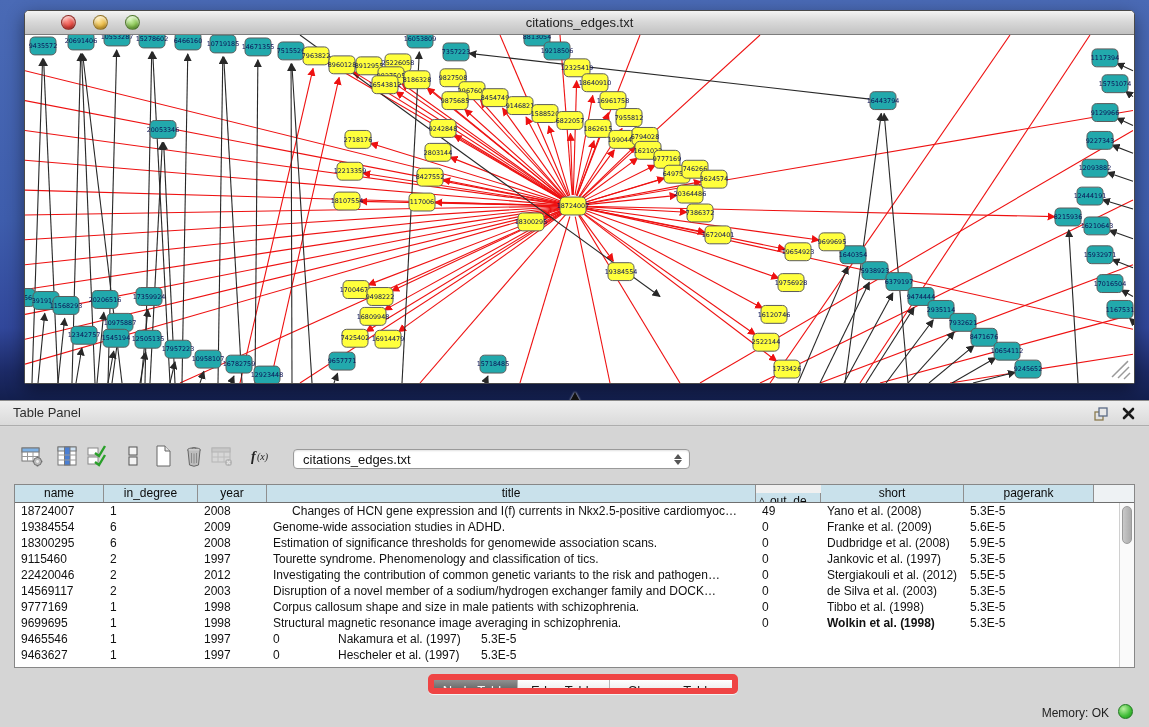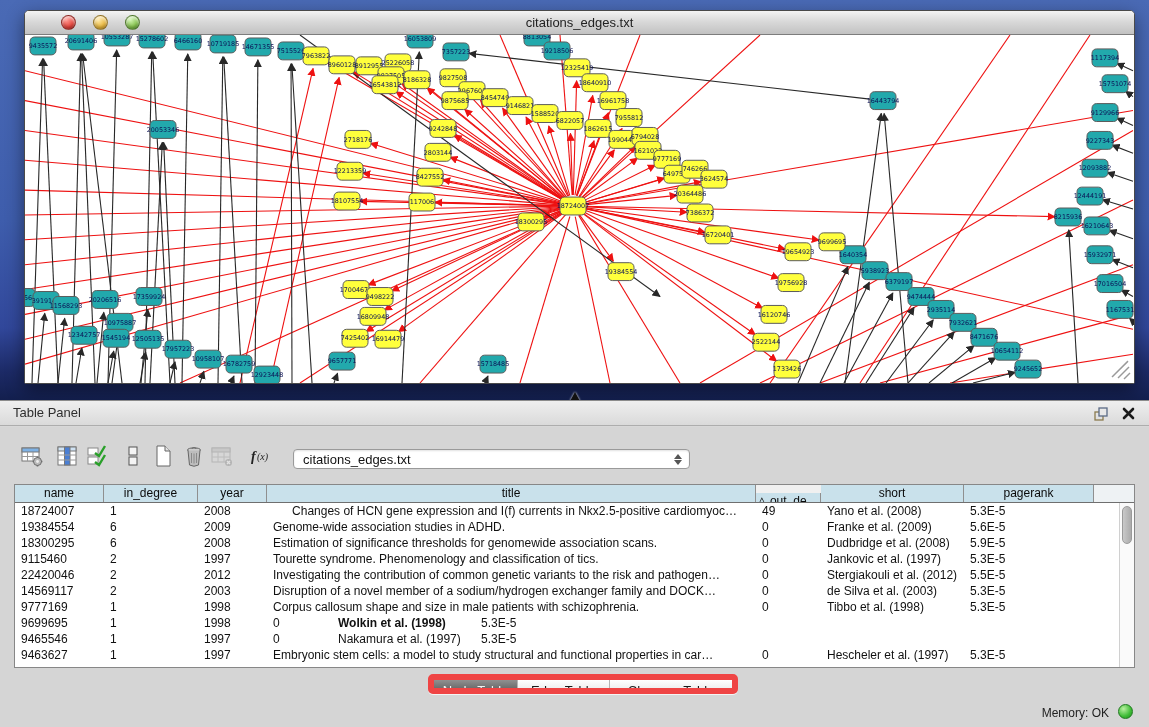--- a/index.html
+++ b/index.html
@@ -811,37 +811,37 @@
             <div class="td" style="width: 69px;">1998</div>
             <div class="td" style="width: 489px;">Corpus callosum shape and size in male patients with schizophrenia.</div>
             <div class="td" style="width: 65px;">0</div>
             <div class="td" style="width: 143px;">Tibbo et al. (1998)</div>
             <div class="td" style="width: 130px;">5.3E-5</div>
           </div>
           <div class="trow">
             <div class="td" style="width: 89px;">9699695</div>
             <div class="td" style="width: 94px;">1</div>
             <div class="td" style="width: 69px;">1998</div>
+            <div class="td" style="width: 489px;">Structural magnetic resonance image averaging in schizophrenia.</div>
             <div class="td" style="width: 65px;">0</div>
             <div class="td" style="width: 143px; font-weight: bold;">Wolkin et al. (1998)</div>
             <div class="td" style="width: 130px;">5.3E-5</div>
           </div>
           <div class="trow">
             <div class="td" style="width: 89px;">9465546</div>
             <div class="td" style="width: 94px;">1</div>
             <div class="td" style="width: 69px;">1997</div>
             <div class="td" style="width: 65px;">0</div>
             <div class="td" style="width: 143px;">Nakamura et al. (1997)</div>
             <div class="td" style="width: 130px;">5.3E-5</div>
           </div>
           <div class="trow">
             <div class="td" style="width: 89px;">9463627</div>
             <div class="td" style="width: 94px;">1</div>
             <div class="td" style="width: 69px;">1997</div>
-            <div class="td" style="width: 489px;">Embryonic stem cells: a model to study structural and functional properties in car…</div>
             <div class="td" style="width: 65px;">0</div>
             <div class="td" style="width: 143px;">Hescheler et al. (1997)</div>
             <div class="td" style="width: 130px;">5.3E-5</div>
           </div>
         </div>
       <div class="vscroll">
         <div class="vthumb"></div>
       </div>
     </div>
 

